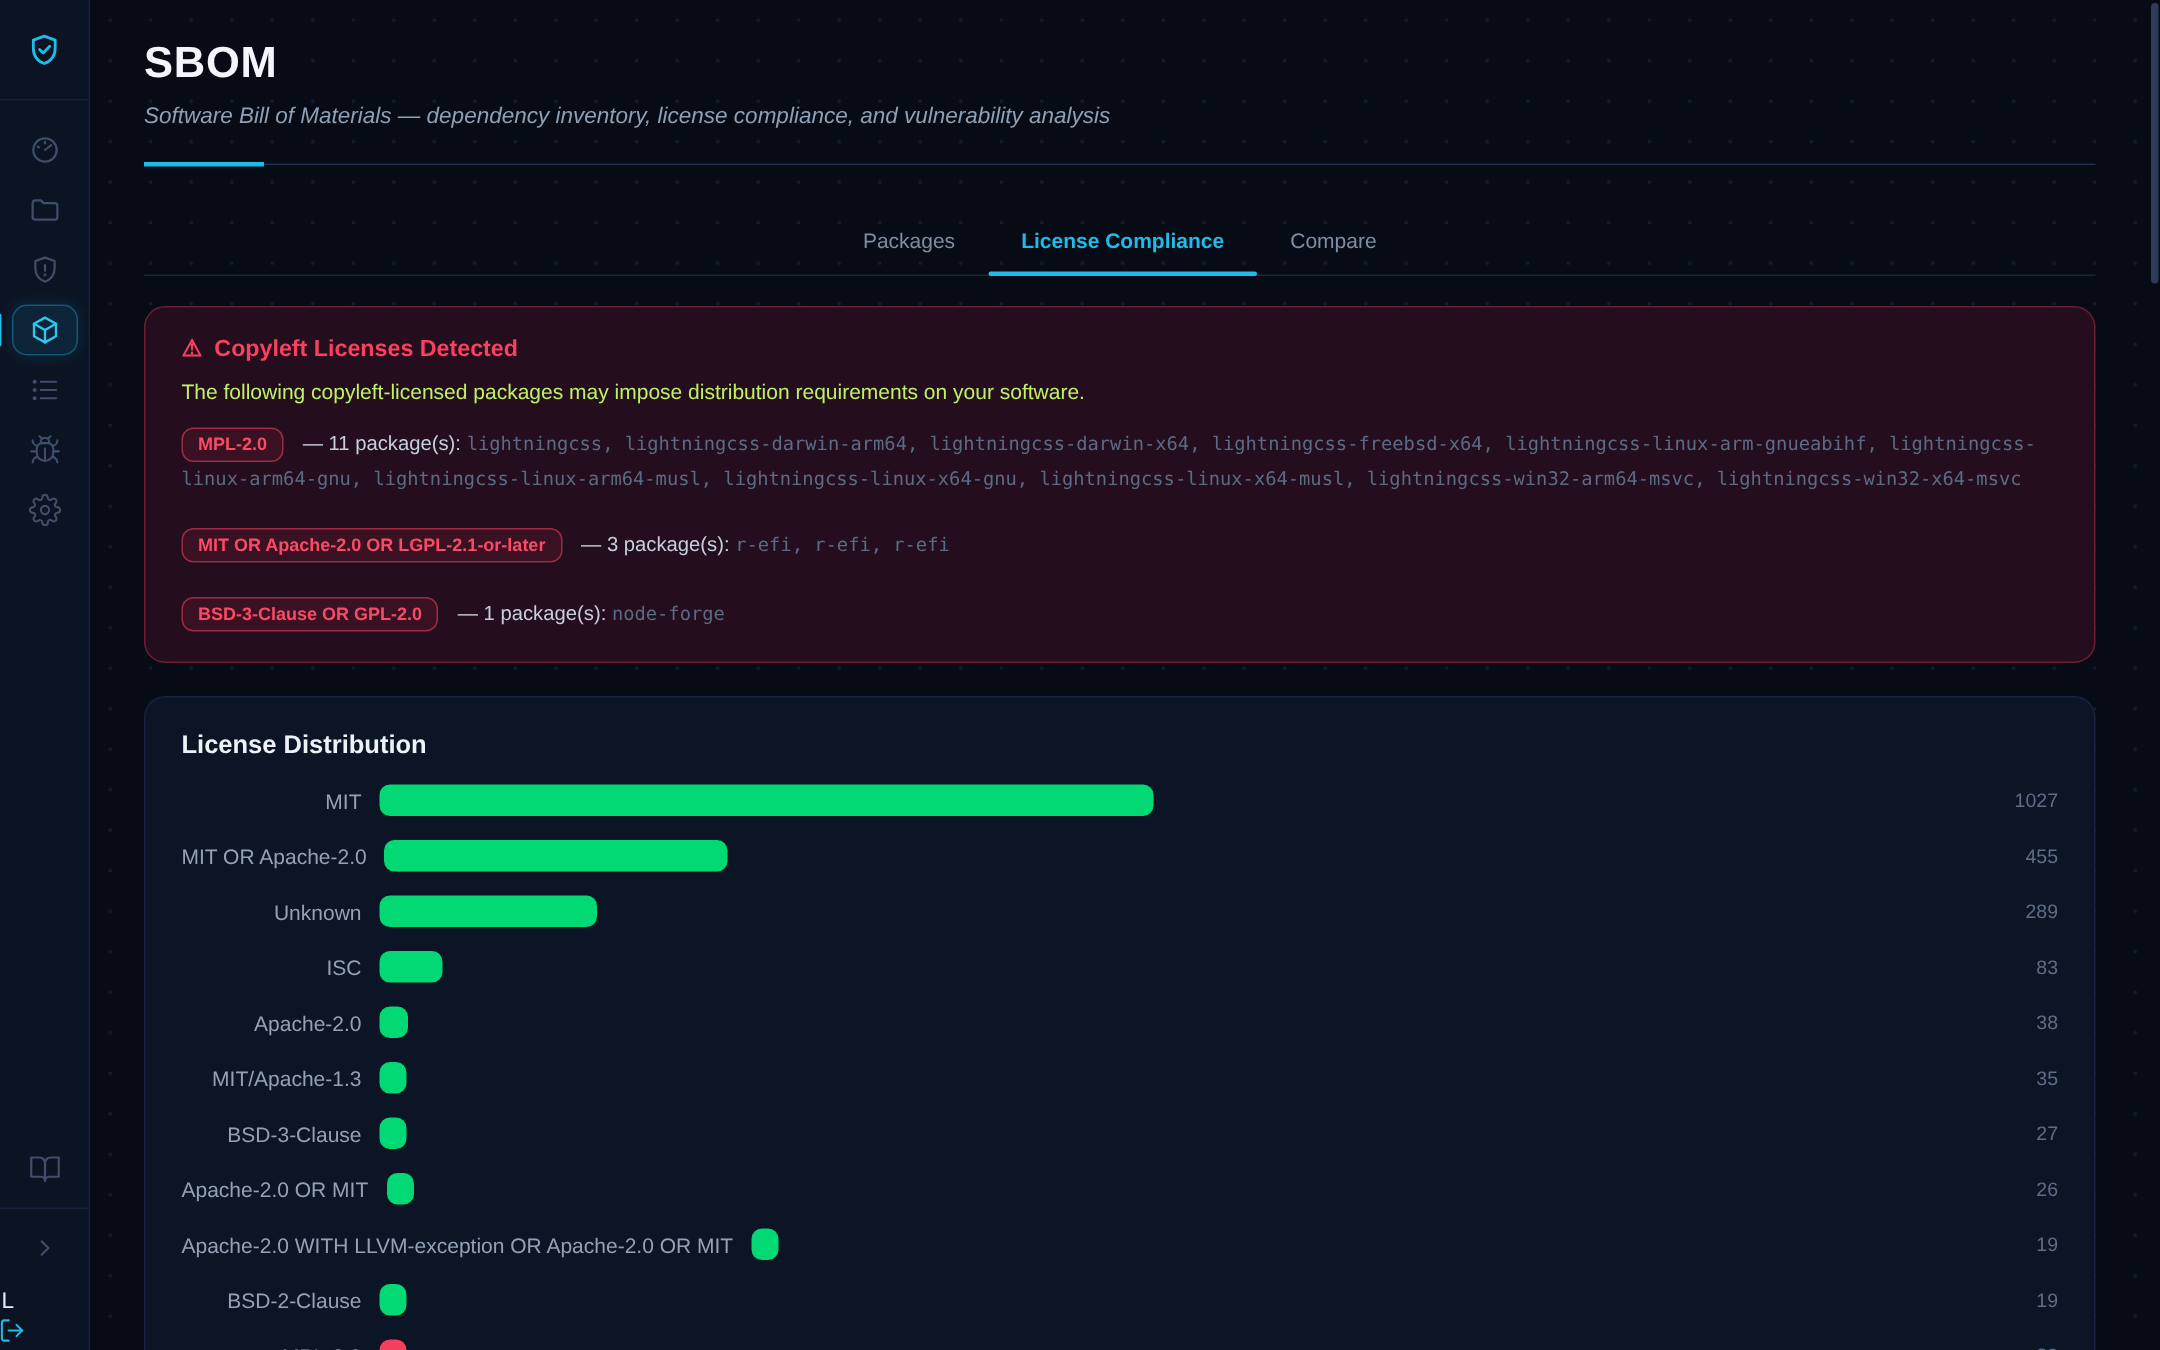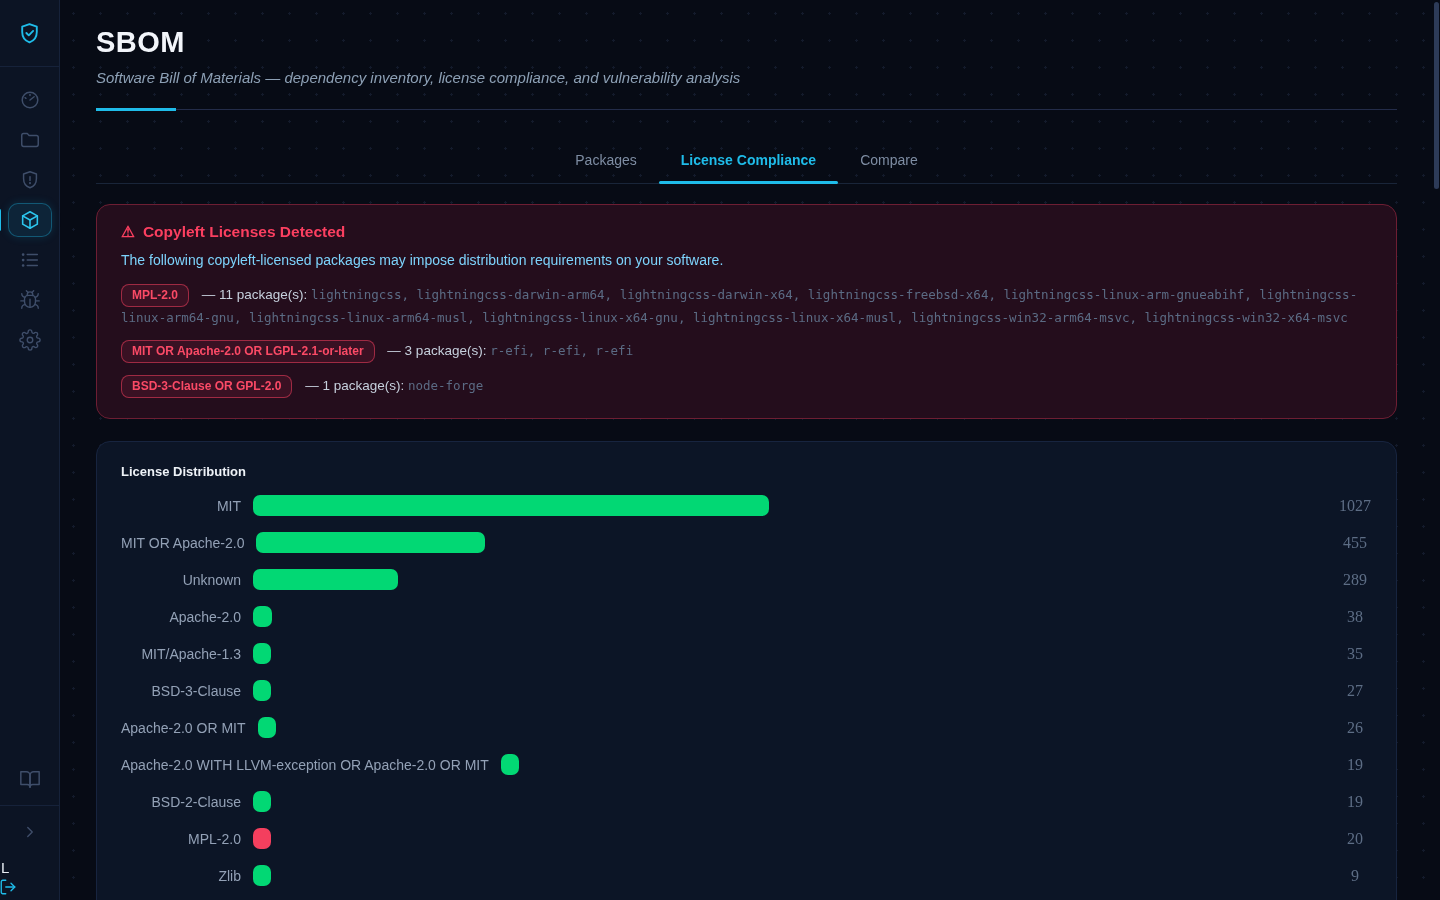--- a/index.html
+++ b/index.html
@@ -72,46 +72,46 @@
     content:""; position:absolute; left:0; right:0; bottom:-1px; height:3px;
     background:#1fbce9; border-radius:2px;
   }
 
   
   .warn-card {
     margin-top:20px; border-radius:14px; padding:18px 24px 20px 24px;
     background:#240d1c; border:1px solid #6d1e33;
   }
   .warn-title { display:flex; align-items:center; gap:8px; color:#fb3f60; font-size:15.5px; font-weight:700; }
-  .warn-desc { margin-top:11px; color:#7dd3fc; font-size:14px; }
+  .warn-desc { margin-top:11px; color:#bef264; font-size:14px; }
   .warn-groups { margin-top:16px; }
   .warn-group { line-height:21px; font-size:13.5px; }
-  .warn-group + .warn-group { margin-top:12px; }
+  .warn-group + .warn-group { margin-top:23px; }
   .lic-badge {
     display:inline-block; padding:3px 10px; margin-right:9px;
     border:1px solid rgba(244,63,94,0.55); border-radius:8px;
     background:rgba(244,63,94,0.10); color:#fb4a66;
     font-size:12px; font-weight:700; line-height:15px;
   }
   .pkg-count { color:#c6d0dd; }
   .pkg-list { font-family:"DejaVu Sans Mono", monospace; font-size:12.5px; color:#5b6b84; }
 
   
   .dist-card {
     margin-top:22px; border-radius:14px; padding:22px 24px 24px 24px;
     background:#0c1526; border:1px solid #17243f; min-height:520px;
   }
-  .dist-title { font-size:13px; font-weight:700; color:#eef2f7; }
+  .dist-title { font-size:17px; font-weight:700; color:#eef2f7; }
   .chart-rows { margin-top:16px; display:flex; flex-direction:column; gap:16px; }
   .chart-row { display:flex; align-items:center; min-height:21px; font-size:14px; }
   .chart-label { min-width:120px; text-align:right; color:#93a1b6; white-space:nowrap; }
   .chart-bar { height:21px; border-radius:7px; margin-left:12px; flex:0 0 auto; }
   .chart-value {
-    margin-left:auto; min-width:34px; text-align:center;
-    font-family:Liberation Serif, serif; font-size:16px; color:#5d6d85;
+    margin-left:auto; min-width:34px; text-align:right;
+    font-family:Liberation Sans, sans-serif; font-size:13px; color:#5d6d85;
   }
 
   
   .scroll-thumb {
     position:fixed; right:1px; top:2px; width:5px; height:187px;
     background:#2d3b58; border-radius:3px; z-index:20; cursor:pointer;
   }
 </style>
 </head>
 <body>
@@ -288,20 +288,25 @@
           <span class="chart-label">MIT OR Apache-2.0</span>
           <div class="chart-bar" style="width: 229px; background: rgb(2, 216, 116);"></div>
           <span class="chart-value">455</span>
         </div>
         <div class="chart-row">
           <span class="chart-label">Unknown</span>
           <div class="chart-bar" style="width: 145px; background: rgb(2, 216, 116);"></div>
           <span class="chart-value">289</span>
         </div>
         <div class="chart-row">
+          <span class="chart-label">ISC</span>
+          <div class="chart-bar" style="width: 42px; background: rgb(2, 216, 116);"></div>
+          <span class="chart-value">83</span>
+        </div>
+        <div class="chart-row">
           <span class="chart-label">Apache-2.0</span>
           <div class="chart-bar" style="width: 19px; background: rgb(2, 216, 116);"></div>
           <span class="chart-value">38</span>
         </div>
         <div class="chart-row">
           <span class="chart-label">MIT/Apache-1.3</span>
           <div class="chart-bar" style="width: 18px; background: rgb(2, 216, 116);"></div>
           <span class="chart-value">35</span>
         </div>
         <div class="chart-row">

